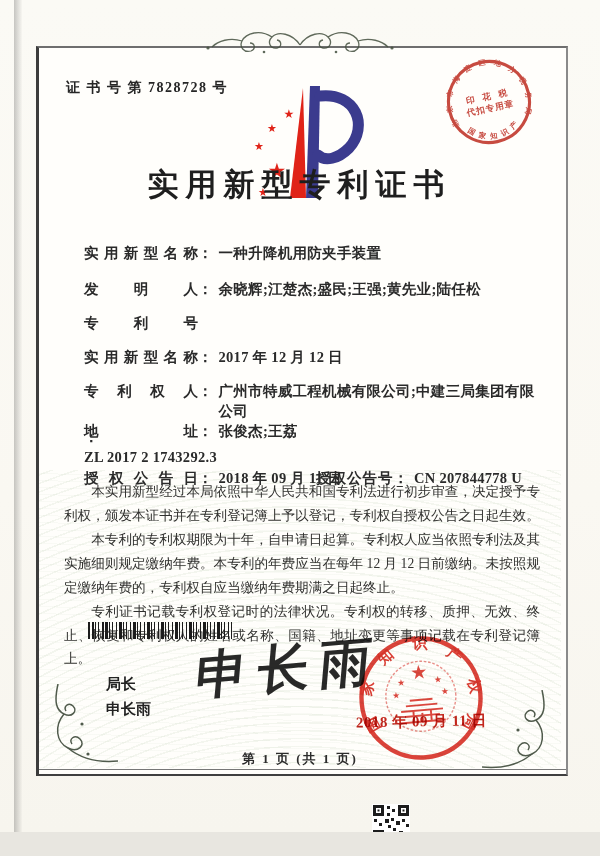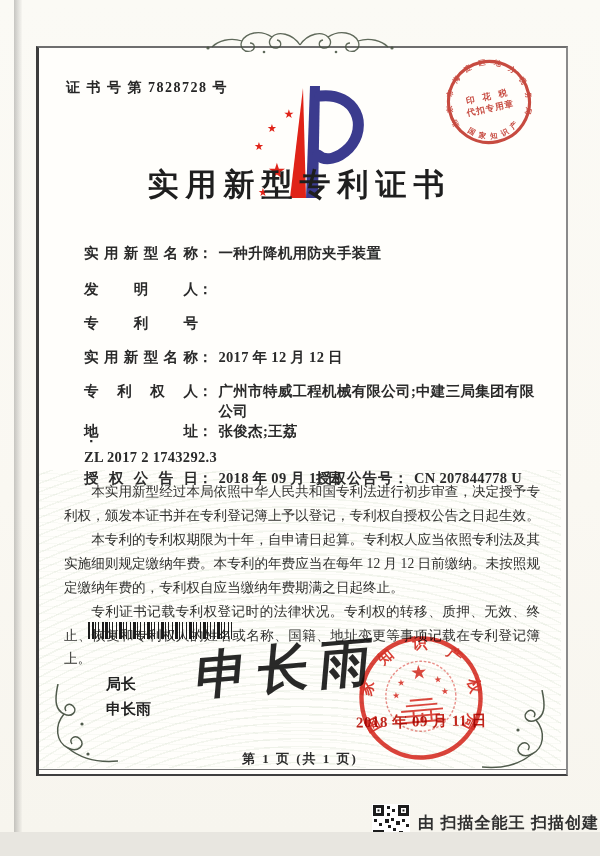--- a/index.html
+++ b/index.html
@@ -120,20 +120,21 @@
   <div id="doc-title">实用新型专利证书</div>
 
   <div class="f-row" style="top:243px;">
     <span class="f-label">实用新型名称</span>
       <span class="f-colon">：</span>
       <span class="f-value">一种升降机用防夹手装置</span>
   </div>
   <div class="f-row" style="top:279px;">
     <span class="f-label">发明人</span>
       <span class="f-colon">：</span>
+      <span class="f-value">余晓辉;江楚杰;盛民;王强;黄先业;陆任松</span>
   </div>
   <div class="f-row" style="top:313px;flex-direction:column;">
     <span class="f-label">专利号</span>
       <span class="f-colon">：</span>
       <span class="f-value">ZL 2017 2 1743292.3</span>
   </div>
   <div class="f-row" style="top:347px;">
     <span class="f-label">实用新型名称</span>
       <span class="f-colon">：</span>
       <span class="f-value">2017 年 12 月 12 日</span>
@@ -244,15 +245,14 @@
         <rect x="34" y="20" width="3" height="3"></rect>
           <rect x="16" y="21" width="3" height="3"></rect>
           <rect x="21" y="24" width="3" height="3"></rect>
         <rect x="27" y="27" width="4" height="4"></rect>
           <rect x="16" y="28" width="3" height="3"></rect>
           <rect x="21" y="32" width="3" height="3"></rect>
         <rect x="33" y="33" width="4" height="4"></rect>
           <rect x="28" y="34" width="3" height="3"></rect>
       </g>
     </svg>
-    <span id="watermark-text">由 扫描全能王 扫描创建</span>
   </div>
 </div>
 
 </body></html>

